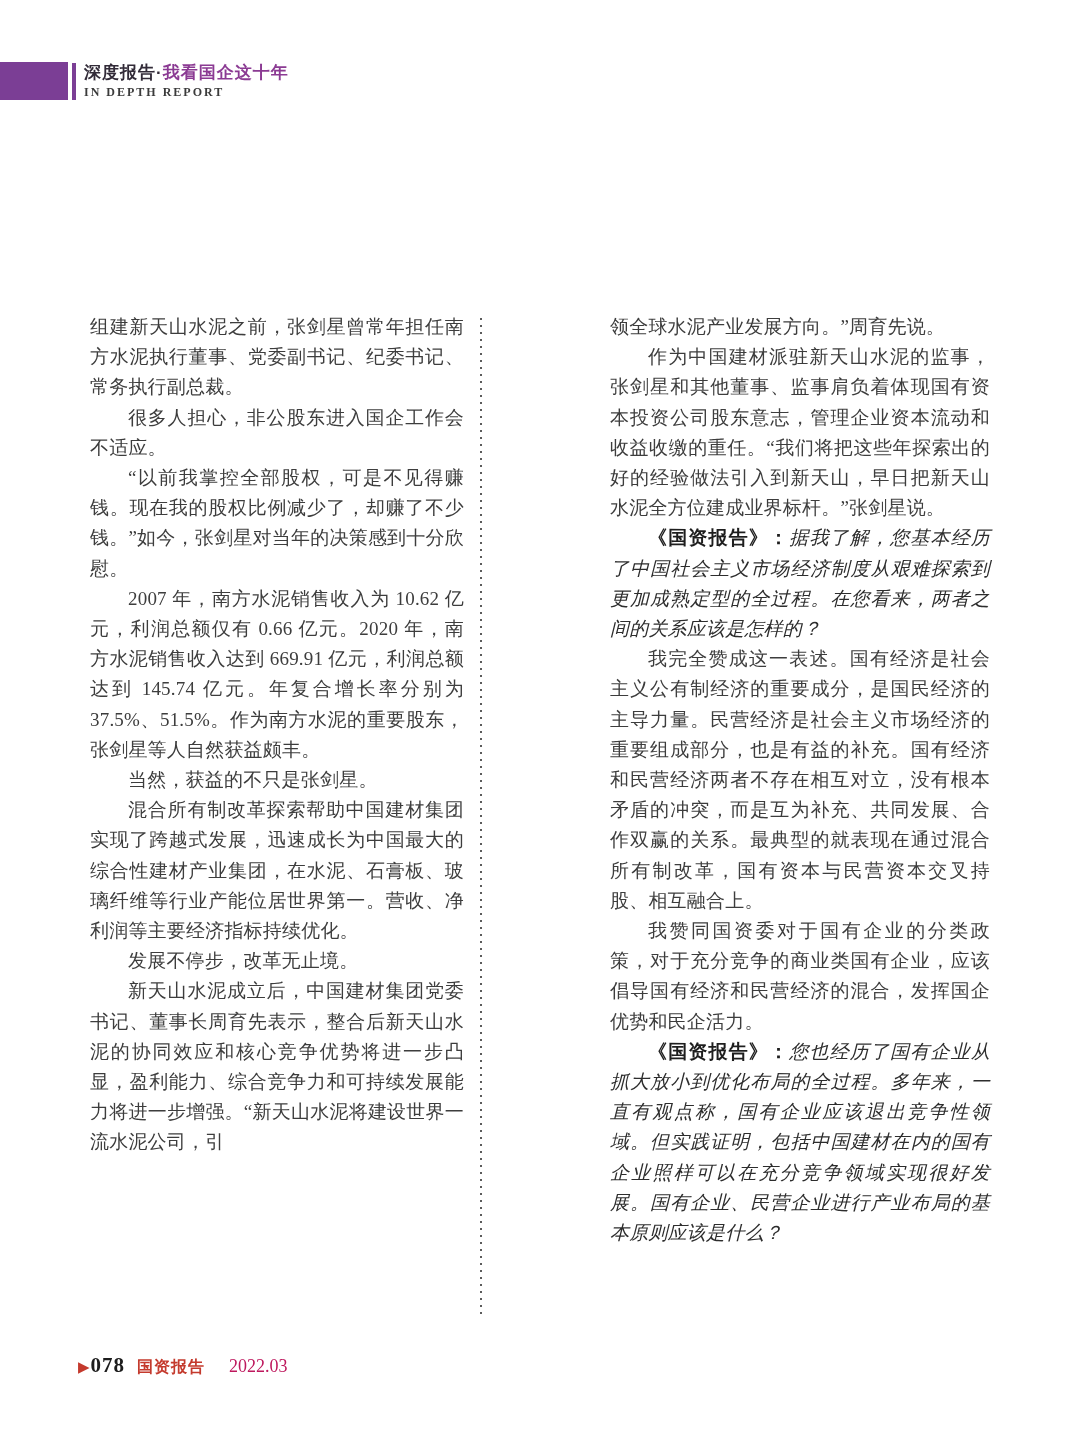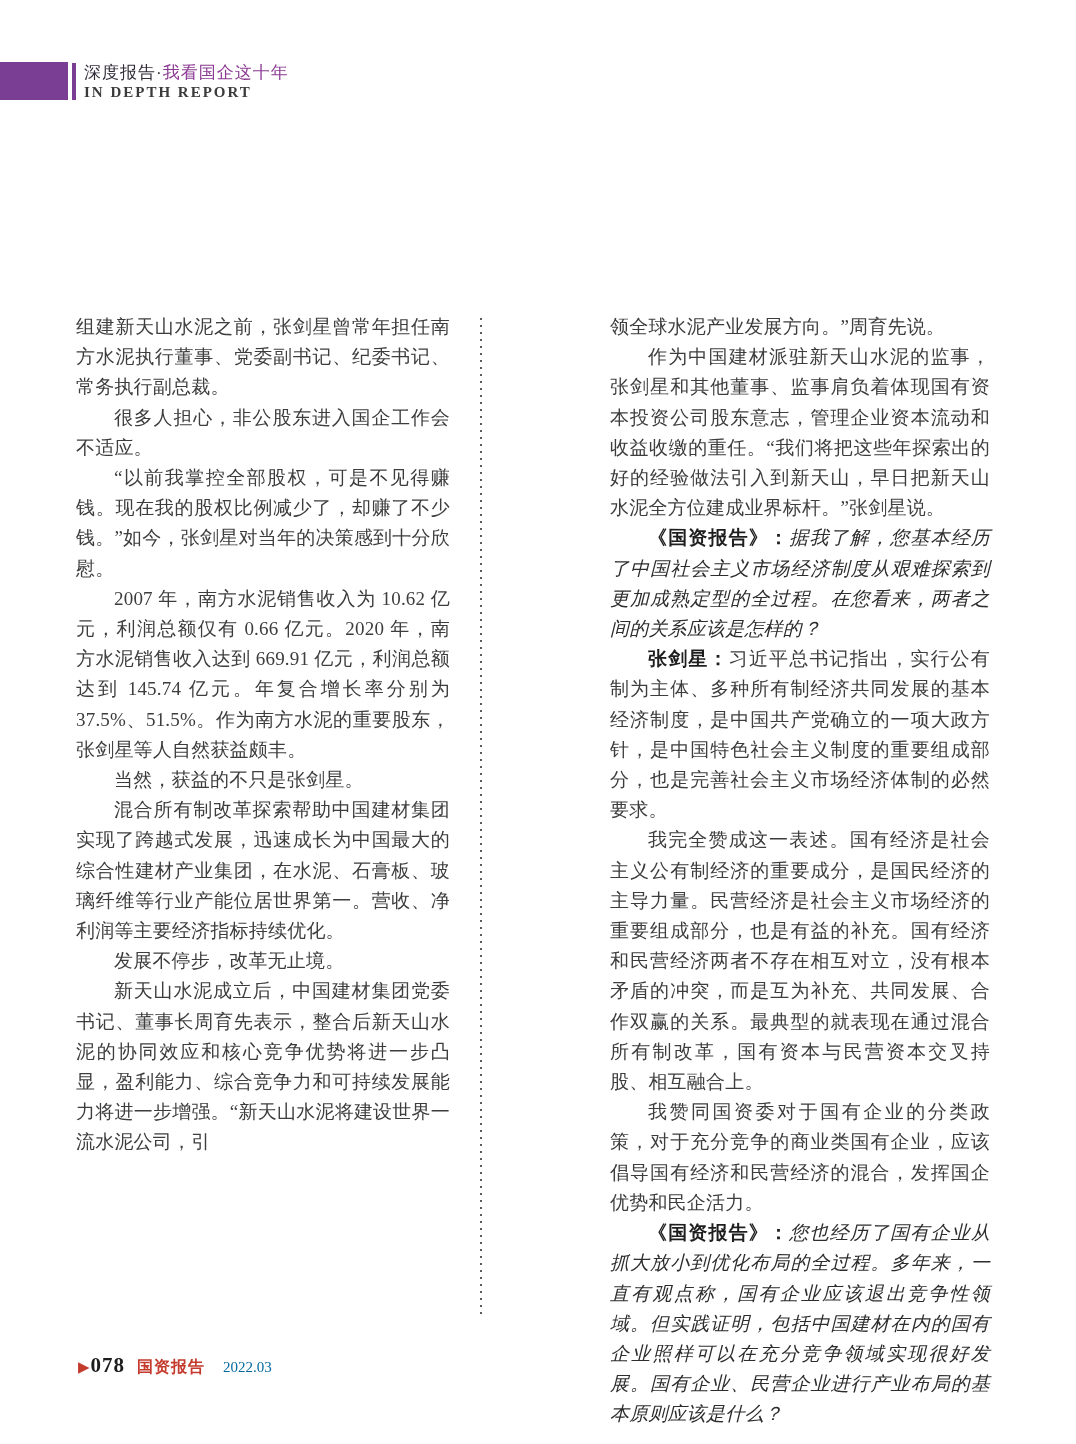--- a/index.html
+++ b/index.html
@@ -19,42 +19,42 @@
     background:#7b3e95;
   }
   .header-bar {
     position:absolute; left:72px; top:63px;
     width:4px; height:37px;
     background:#7b3e95;
   }
   .header-titles { position:absolute; left:84px; top:63px; }
   .header-cn {
     font-family:"Liberation Sans","DejaVu Sans",sans-serif;
-    font-weight:normal; font-size:17px; line-height:20px;
+    font-weight:bold; font-size:17px; line-height:20px;
     color:#322b38; letter-spacing:1px;
     white-space:nowrap;
   }
   .header-cn .hl { color:#8b3a93; }
   .header-en {
     font-family:"Liberation Serif","DejaVu Serif",serif;
-    font-weight:bold; font-size:15px; line-height:18px;
+    font-weight:bold; font-size:12px; line-height:18px;
     color:#3b3b3b; letter-spacing:2px;
     white-space:nowrap;
   }
 
   
   .col {
     position:absolute; top:312px;
     width:374px;
     text-align:justify;
     font-size:19px; line-height:30.2px;
     color:#3d3d3d;
     letter-spacing:0.2px;
   }
-  .col-left  { left:76px; }
+  .col-left  { left:90px; }
   .col-right { left:610px; width:380px; }
   .col p { margin:0; }
   .col p.indent { text-indent:2em; }
   .speaker {
     font-family:"Liberation Sans","DejaVu Sans",sans-serif;
     font-weight:bold; font-style:normal;
     color:#1e1e1e;
   }
   p.question { font-style:italic; color:#2d2d2d; }
   p.question .qtext { font-style:italic; }
@@ -78,21 +78,21 @@
   }
   .footer .pagenum {
     font-weight:bold; font-size:21px; color:#1d1d1d; letter-spacing:1px;
   }
   .footer .mag {
     font-family:"Liberation Sans","DejaVu Sans",sans-serif;
     font-weight:bold; font-size:16px; color:#c43a2d;
     margin-left:12px; letter-spacing:1px;
   }
   .footer .issue {
-    font-size:15px; color:#0369a1; margin-left:18px;
+    font-size:18px; color:#be185d; margin-left:24px;
   }
 </style>
 </head>
 <body>
 
 <div class="page">
 
   <div class="header-block"></div>
   <div class="header-bar"></div>
   <div class="header-titles">
@@ -109,21 +109,20 @@
       <p class="indent"><span class="qtext">2007 年，南方水泥销售收入为 10.62 亿元，利润总额仅有 0.66 亿元。2020 年，南方水泥销售收入达到 669.91 亿元，利润总额达到 145.74 亿元。年复合增长率分别为 37.5%、51.5%。作为南方水泥的重要股东，张剑星等人自然获益颇丰。</span></p>
       <p class="indent"><span class="qtext">当然，获益的不只是张剑星。</span></p>
       <p class="indent"><span class="qtext">混合所有制改革探索帮助中国建材集团实现了跨越式发展，迅速成长为中国最大的综合性建材产业集团，在水泥、石膏板、玻璃纤维等行业产能位居世界第一。营收、净利润等主要经济指标持续优化。</span></p>
       <p class="indent"><span class="qtext">发展不停步，改革无止境。</span></p>
       <p class="indent"><span class="qtext">新天山水泥成立后，中国建材集团党委书记、董事长周育先表示，整合后新天山水泥的协同效应和核心竞争优势将进一步凸显，盈利能力、综合竞争力和可持续发展能力将进一步增强。“新天山水泥将建设世界一流水泥公司，引</span></p>
     </div>
   <div class="col col-right" id="col-right">
       <p><span class="qtext">领全球水泥产业发展方向。”周育先说。</span></p>
       <p class="indent"><span class="qtext">作为中国建材派驻新天山水泥的监事，张剑星和其他董事、监事肩负着体现国有资本投资公司股东意志，管理企业资本流动和收益收缴的重任。“我们将把这些年探索出的好的经验做法引入到新天山，早日把新天山水泥全方位建成业界标杆。”张剑星说。</span></p>
       <p class="question indent"><span class="speaker">《国资报告》：</span><span class="qtext">据我了解，您基本经历了中国社会主义市场经济制度从艰难探索到更加成熟定型的全过程。在您看来，两者之间的关系应该是怎样的？</span></p>
-      <p class="indent"><span class="speaker">张剑星：</span><span class="qtext">习近平总书记指出，实行公有制为主体、多种所有制经济共同发展的基本经济制度，是中国共产党确立的一项大政方针，是中国特色社会主义制度的重要组成部分，也是完善社会主义市场经济体制的必然要求。</span></p>
       <p class="indent"><span class="qtext">我完全赞成这一表述。国有经济是社会主义公有制经济的重要成分，是国民经济的主导力量。民营经济是社会主义市场经济的重要组成部分，也是有益的补充。国有经济和民营经济两者不存在相互对立，没有根本矛盾的冲突，而是互为补充、共同发展、合作双赢的关系。最典型的就表现在通过混合所有制改革，国有资本与民营资本交叉持股、相互融合上。</span></p>
       <p class="indent"><span class="qtext">我赞同国资委对于国有企业的分类政策，对于充分竞争的商业类国有企业，应该倡导国有经济和民营经济的混合，发挥国企优势和民企活力。</span></p>
       <p class="question indent"><span class="speaker">《国资报告》：</span><span class="qtext">您也经历了国有企业从抓大放小到优化布局的全过程。多年来，一直有观点称，国有企业应该退出竞争性领域。但实践证明，包括中国建材在内的国有企业照样可以在充分竞争领域实现很好发展。国有企业、民营企业进行产业布局的基本原则应该是什么？</span></p>
     </div>
 
   <div class="footer">
     <span class="arrow">▶</span>
     <span class="pagenum">078</span>
     <span class="mag">国资报告</span>
     <span class="issue">2022.03</span>

